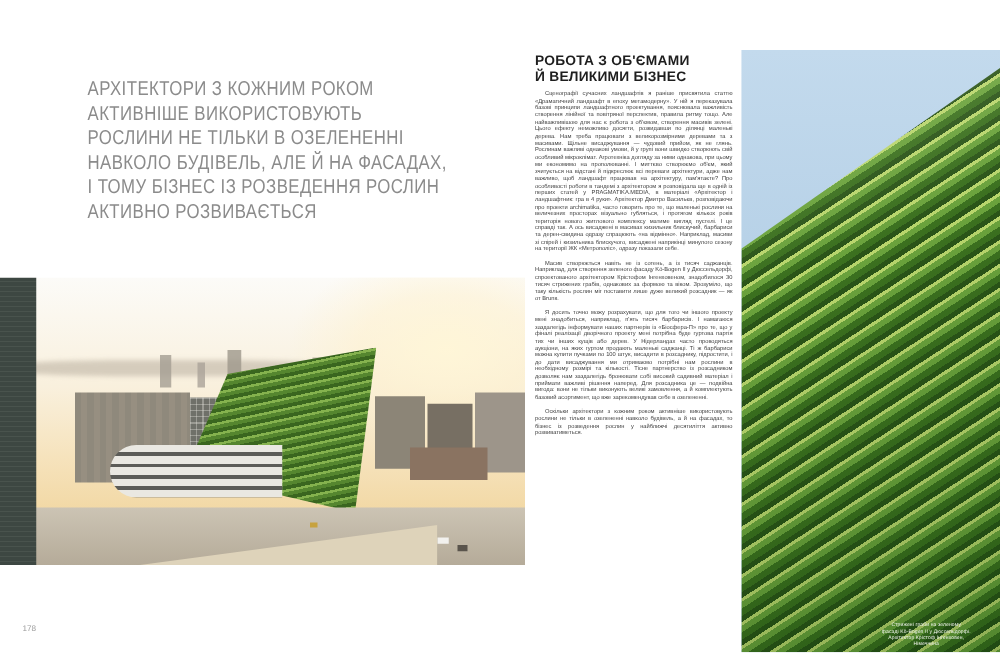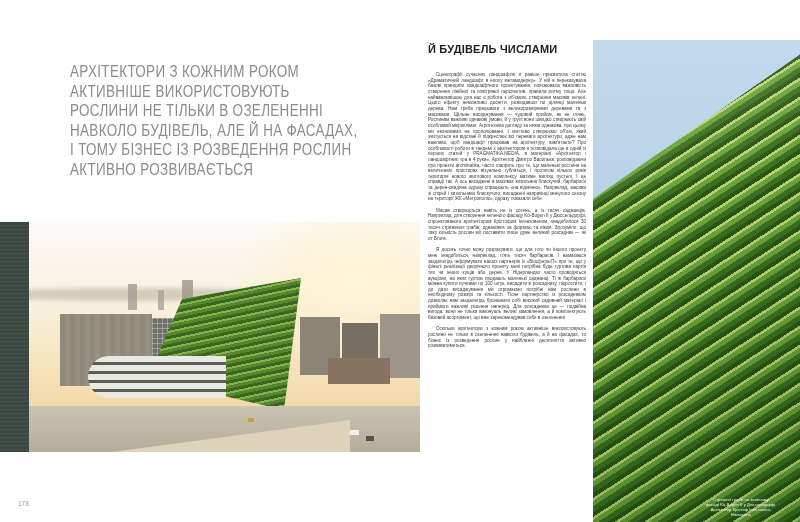--- a/index.html
+++ b/index.html
@@ -116,21 +116,22 @@
     <div class="pl-crane"></div>
     <div class="pl-tower-dark"></div>
   </div>
 
   <div class="page-number">178</div>
 </section>
 
 <section>
 
   <h1 class="article-title">
-    <div>Й БУДІВЕЛЬ ЧИСЛАМИ</div>
+    <div>РОБОТА З ОБ'ЄМАМИ</div>
+    <div>Й ВЕЛИКИМИ БІЗНЕС</div>
   </h1>
 
   <div class="article-body">
     <p>Сценографії сучасних ландшафтів я раніше присвятила статтю «Драматичний ландшафт в епоху метамодерну». У ній я переказувала базові принципи ландшафтного проектування, пояснювала важливість створення лінійної та повітряної перспектив, правила ритму тощо. Але найважливішою для нас є робота з об'ємом, створення масивів зелені. Цього ефекту неможливо досягти, розкидавши по ділянці маленькі дерева. Нам треба працювати з великорозмірними деревами та з масивами. Щільне висаджування — чудовий прийом, як не глянь. Рослинам важливі однакові умови, й у групі вони швидко створюють свій особливий мікроклімат. Агротехніка догляду за ними однакова, при цьому ми економимо на прополюванні. І миттєво створюємо об'єм, який зчитується на відстані й підкреслює всі переваги архітектури, адже нам важливо, щоб ландшафт працював на архітектуру, пам'ятаєте? Про особливості роботи в тандемі з архітектором я розповідала ще в одній із перших статей у PRAGMATIKA.MEDIA, в матеріалі «Архітектор і ландшафтник: гра в 4 руки». Архітектор Дмитро Васильєв, розповідаючи про проекти archimatika, часто говорить про те, що маленькі рослини на величезних просторах візуально губляться, і протягом кількох років територія нового житлового комплексу матиме вигляд пустелі. І це справді так. А ось висаджені в масивах кизильник блискучий, барбариси та дерен-свидина одразу спрацюють «на відмінно». Наприклад, масиви зі спірей і кизильника блискучого, висаджені наприкінці минулого сезону на території ЖК «Метрополіс», одразу показали себе.</p>
     <p>Масив створюється навіть не із сотень, а із тисяч саджанців. Наприклад, для створення зеленого фасаду Kö-Bogen II у Дюссельдорфі, спроектованого архітектором Крістофом Інгенховеном, знадобилося 30 тисяч стрижених грабів, однакових за формою та віком. Зрозуміло, що таку кількість рослин міг поставити лише дуже великий розсадник — як от Bruns.</p>
     <p>Я досить точно можу розрахувати, що для того чи іншого проекту мені знадобиться, наприклад, п'ять тисяч барбарисів. І намагаюся заздалегідь інформувати наших партнерів із «Біосфера-П» про те, що у фіналі реалізації дворічного проекту мені потрібна буде гуртова партія тих чи інших кущів або дерев. У Нідерландах часто проводяться аукціони, на яких гуртом продають маленькі саджанці. Ті ж барбариси можна купити пучками по 100 штук, висадити в розсаднику, підростити, і до дати висаджування ми отримаємо потрібні нам рослини в необхідному розмірі та кількості. Тісне партнерство із розсадником дозволяє нам заздалегідь бронювати собі високий садивний матеріал і приймати важливі рішення наперед. Для розсадника це — подвійна вигода: вони не тільки виконують великі замовлення, а й комплектують базовий асортимент, що вже зарекомендував себе в озелененні.</p>
     <p>Оскільки архітектори з кожним роком активніше використовують рослини не тільки в озелененні навколо будівель, а й на фасадах, то бізнес із розведення рослин у найближчі десятиліття активно розвиватиметься.</p>
   </div>
 
   <div class="photo-right">

